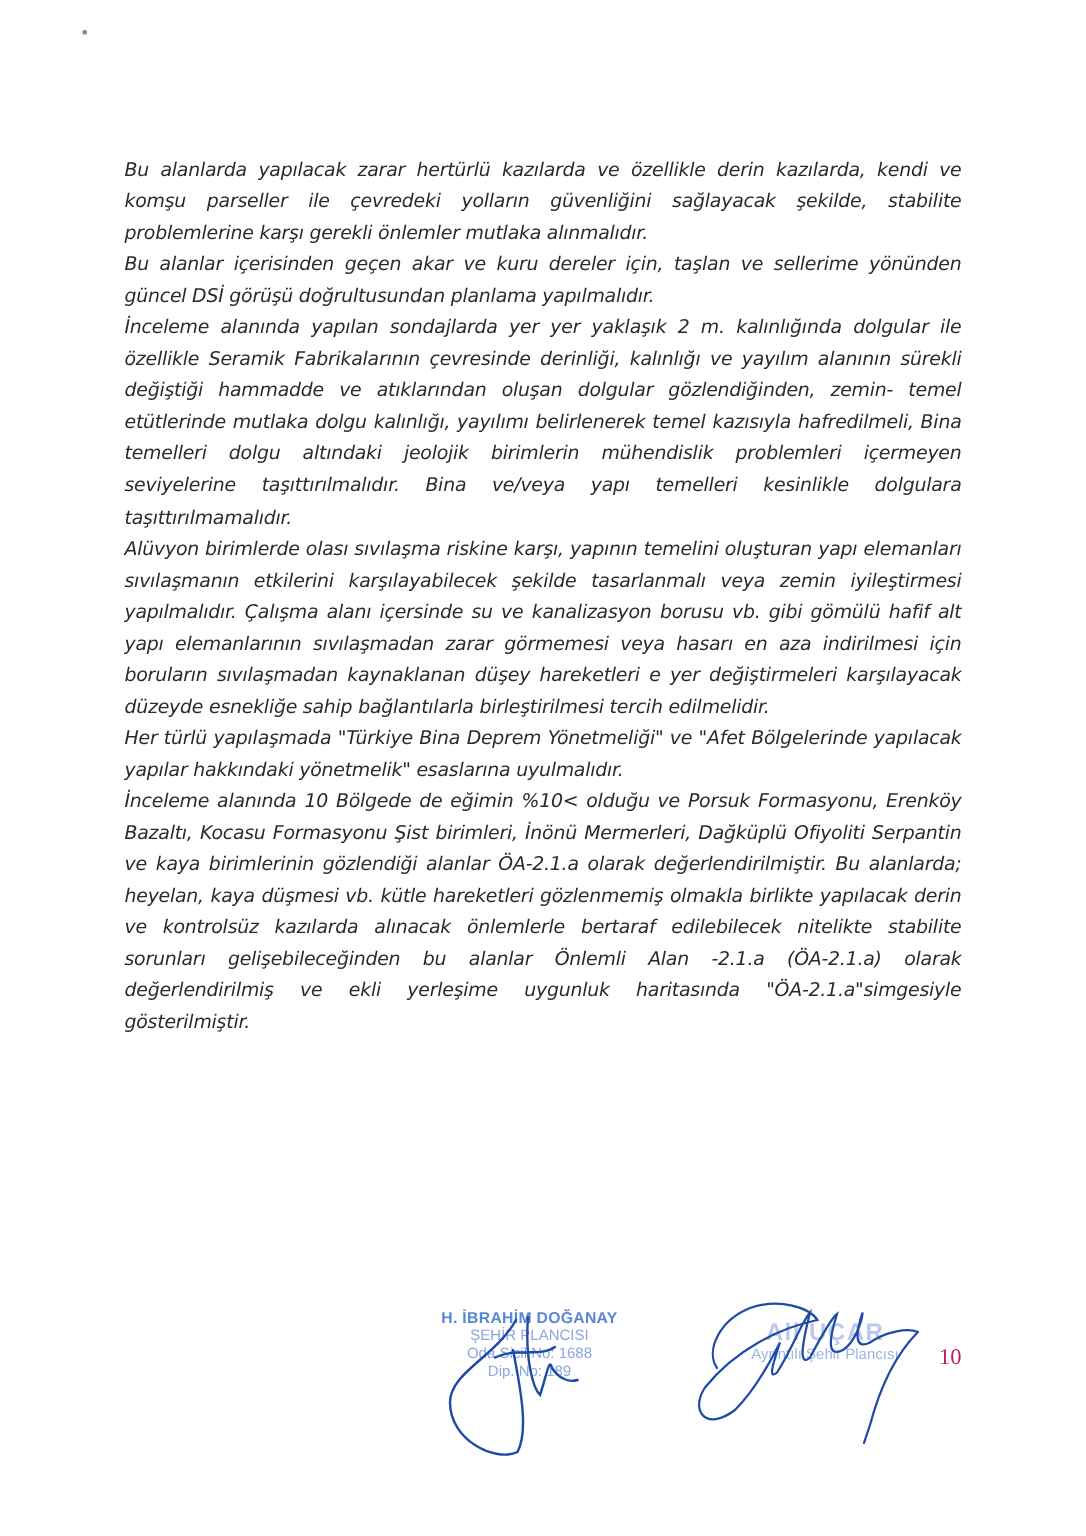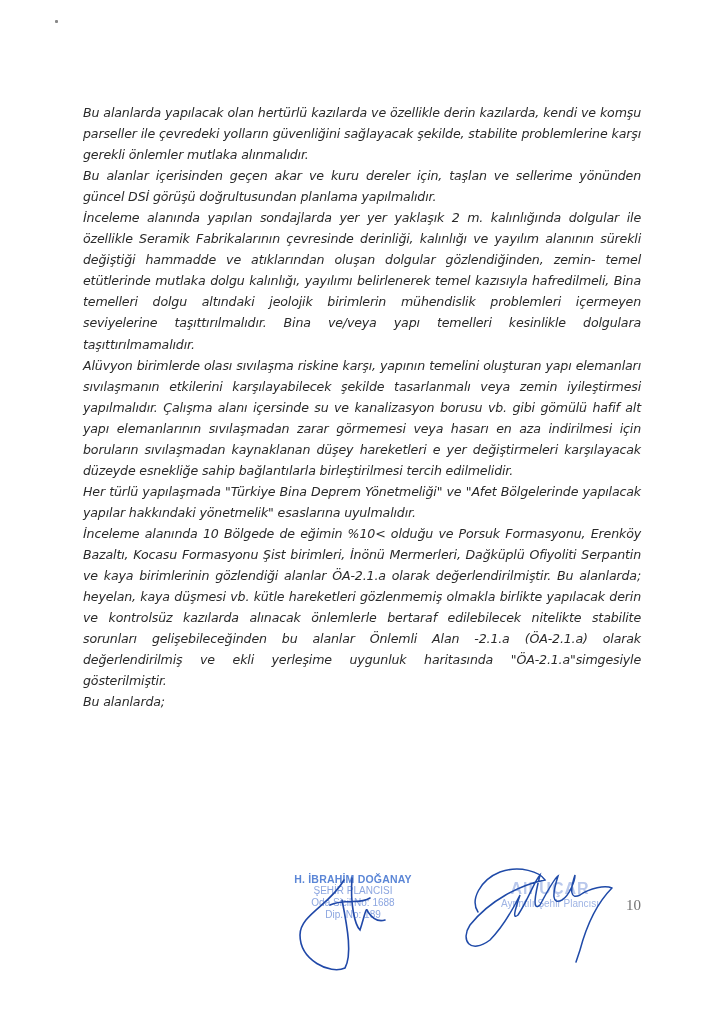--- a/index.html
+++ b/index.html
@@ -21,38 +21,37 @@
   .stamp1 .name { font-weight: bold; font-size: 10.5px; letter-spacing: 0.2px; color: #5b86d6; }
   .stamp1 .l { font-size: 10px; line-height: 12px; color: #8ca6e0; }
   .stamp2 {
     position: absolute; left: 480px; top: 880px; width: 140px; text-align: center;
     font-family: "Liberation Sans", sans-serif; color: #9fb4e4;
   }
   .stamp2 .name { font-weight: bold; font-size: 16px; color: #b9c8ec; letter-spacing: 1px; }
   .stamp2 .l { font-size: 10px; }
   .page-num {
     position: absolute; left: 626px; top: 897px;
-    font-family: "Liberation Serif", serif; font-size: 15px; color: #737373;
+    font-family: "Liberation Serif", serif; font-size: 15px; color: #be185d;
   }
   svg.sig { position: absolute; left: 0; top: 0; pointer-events: none; }
 </style>
 </head>
 <body>
 
 <div class="page">
   <div class="speck"></div>
 
   <div class="body-text">
-    <p class="j">Bu alanlarda yapılacak olan hertürlü kazılarda ve özellikle derin kazılarda, kendi ve komşu parseller ile çevredeki yolların güvenliğini sağlayacak şekilde, stabilite problemlerine karşı gerekli önlemler mutlaka alınmalıdır.</p>
+    <p class="j">Bu alanlarda yapılacak zarar hertürlü kazılarda ve özellikle derin kazılarda, kendi ve komşu parseller ile çevredeki yolların güvenliğini sağlayacak şekilde, stabilite problemlerine karşı gerekli önlemler mutlaka alınmalıdır.</p>
     <p class="j">Bu alanlar içerisinden geçen akar ve kuru dereler için, taşlan ve sellerime yönünden güncel DSİ görüşü doğrultusundan planlama yapılmalıdır.</p>
     <p class="j">İnceleme alanında yapılan sondajlarda yer yer yaklaşık 2 m. kalınlığında dolgular ile özellikle Seramik Fabrikalarının çevresinde derinliği, kalınlığı ve yayılım alanının sürekli değiştiği hammadde ve atıklarından oluşan dolgular gözlendiğinden, zemin- temel etütlerinde   mutlaka dolgu kalınlığı,                         yayılımı   belirlenerek   temel kazısıyla hafredilmeli, Bina temelleri dolgu altındaki jeolojik birimlerin mühendislik problemleri içermeyen seviyelerine taşıttırılmalıdır. Bina ve/veya yapı temelleri kesinlikle dolgulara taşıttırılmamalıdır.</p>
     <p class="j">Alüvyon birimlerde olası sıvılaşma riskine karşı, yapının temelini oluşturan yapı elemanları sıvılaşmanın etkilerini karşılayabilecek şekilde tasarlanmalı veya zemin iyileştirmesi yapılmalıdır. Çalışma alanı içersinde su ve kanalizasyon borusu vb. gibi gömülü hafif alt yapı elemanlarının sıvılaşmadan zarar görmemesi veya hasarı en aza indirilmesi için boruların sıvılaşmadan kaynaklanan düşey hareketleri e yer değiştirmeleri karşılayacak düzeyde esnekliğe sahip bağlantılarla birleştirilmesi tercih edilmelidir.</p>
     <p class="j">Her türlü yapılaşmada "Türkiye Bina Deprem Yönetmeliği" ve "Afet Bölgelerinde yapılacak yapılar hakkındaki yönetmelik" esaslarına uyulmalıdır.</p>
     <p class="j">İnceleme alanında 10 Bölgede de eğimin %10&lt; olduğu ve Porsuk Formasyonu, Erenköy Bazaltı, Kocasu Formasyonu Şist birimleri, İnönü Mermerleri, Dağküplü Ofiyoliti Serpantin ve kaya birimlerinin gözlendiği alanlar ÖA-2.1.a olarak değerlendirilmiştir. Bu alanlarda; heyelan, kaya düşmesi vb. kütle hareketleri gözlenmemiş olmakla birlikte yapılacak derin ve kontrolsüz kazılarda alınacak önlemlerle bertaraf edilebilecek nitelikte stabilite sorunları gelişebileceğinden bu alanlar Önlemli Alan -2.1.a (ÖA-2.1.a) olarak değerlendirilmiş ve ekli yerleşime uygunluk haritasında "ÖA-2.1.a"simgesiyle gösterilmiştir.</p>
-    <p class="j">Bu alanlarda;</p>
   </div>
 
   <div class="stamp1">
     <div class="name">H. İBRAHİM DOĞANAY</div>
     <div class="l">ŞEHİR PLANCISI</div>
     <div class="l">Oda Sicil No: 1688</div>
     <div class="l">Dip. No: 189</div>
   </div>
 
   <div class="stamp2">

